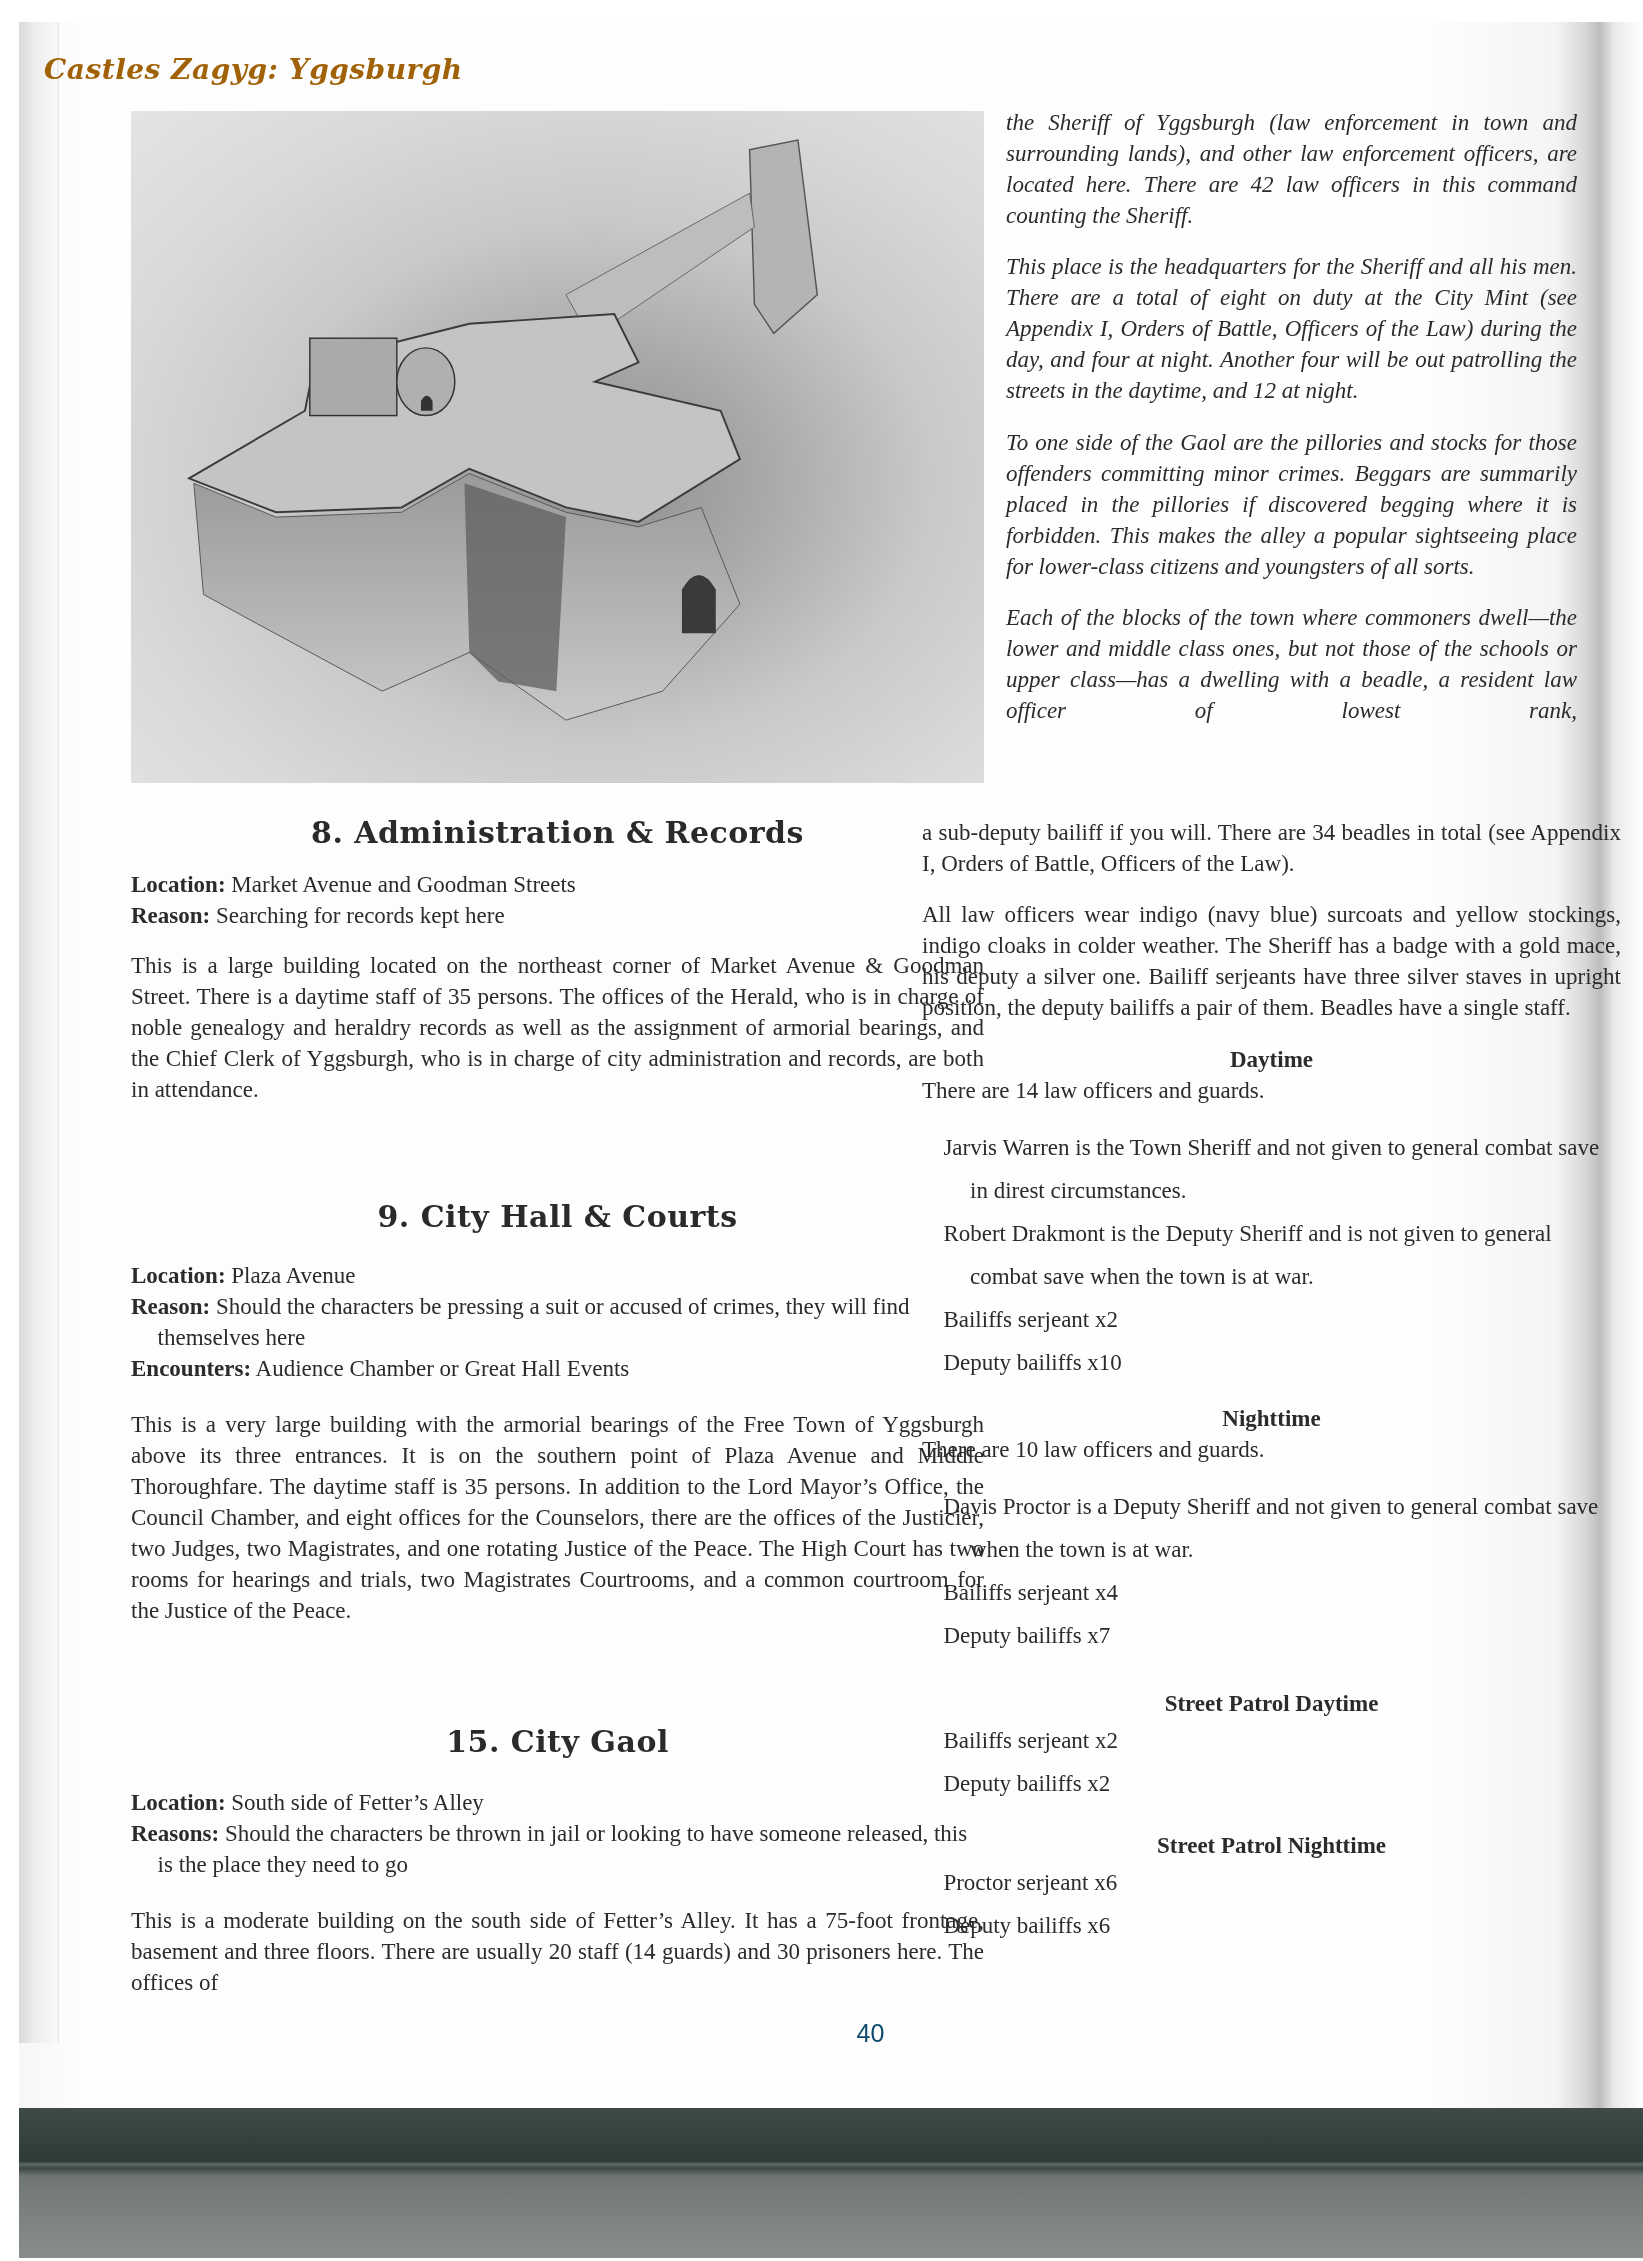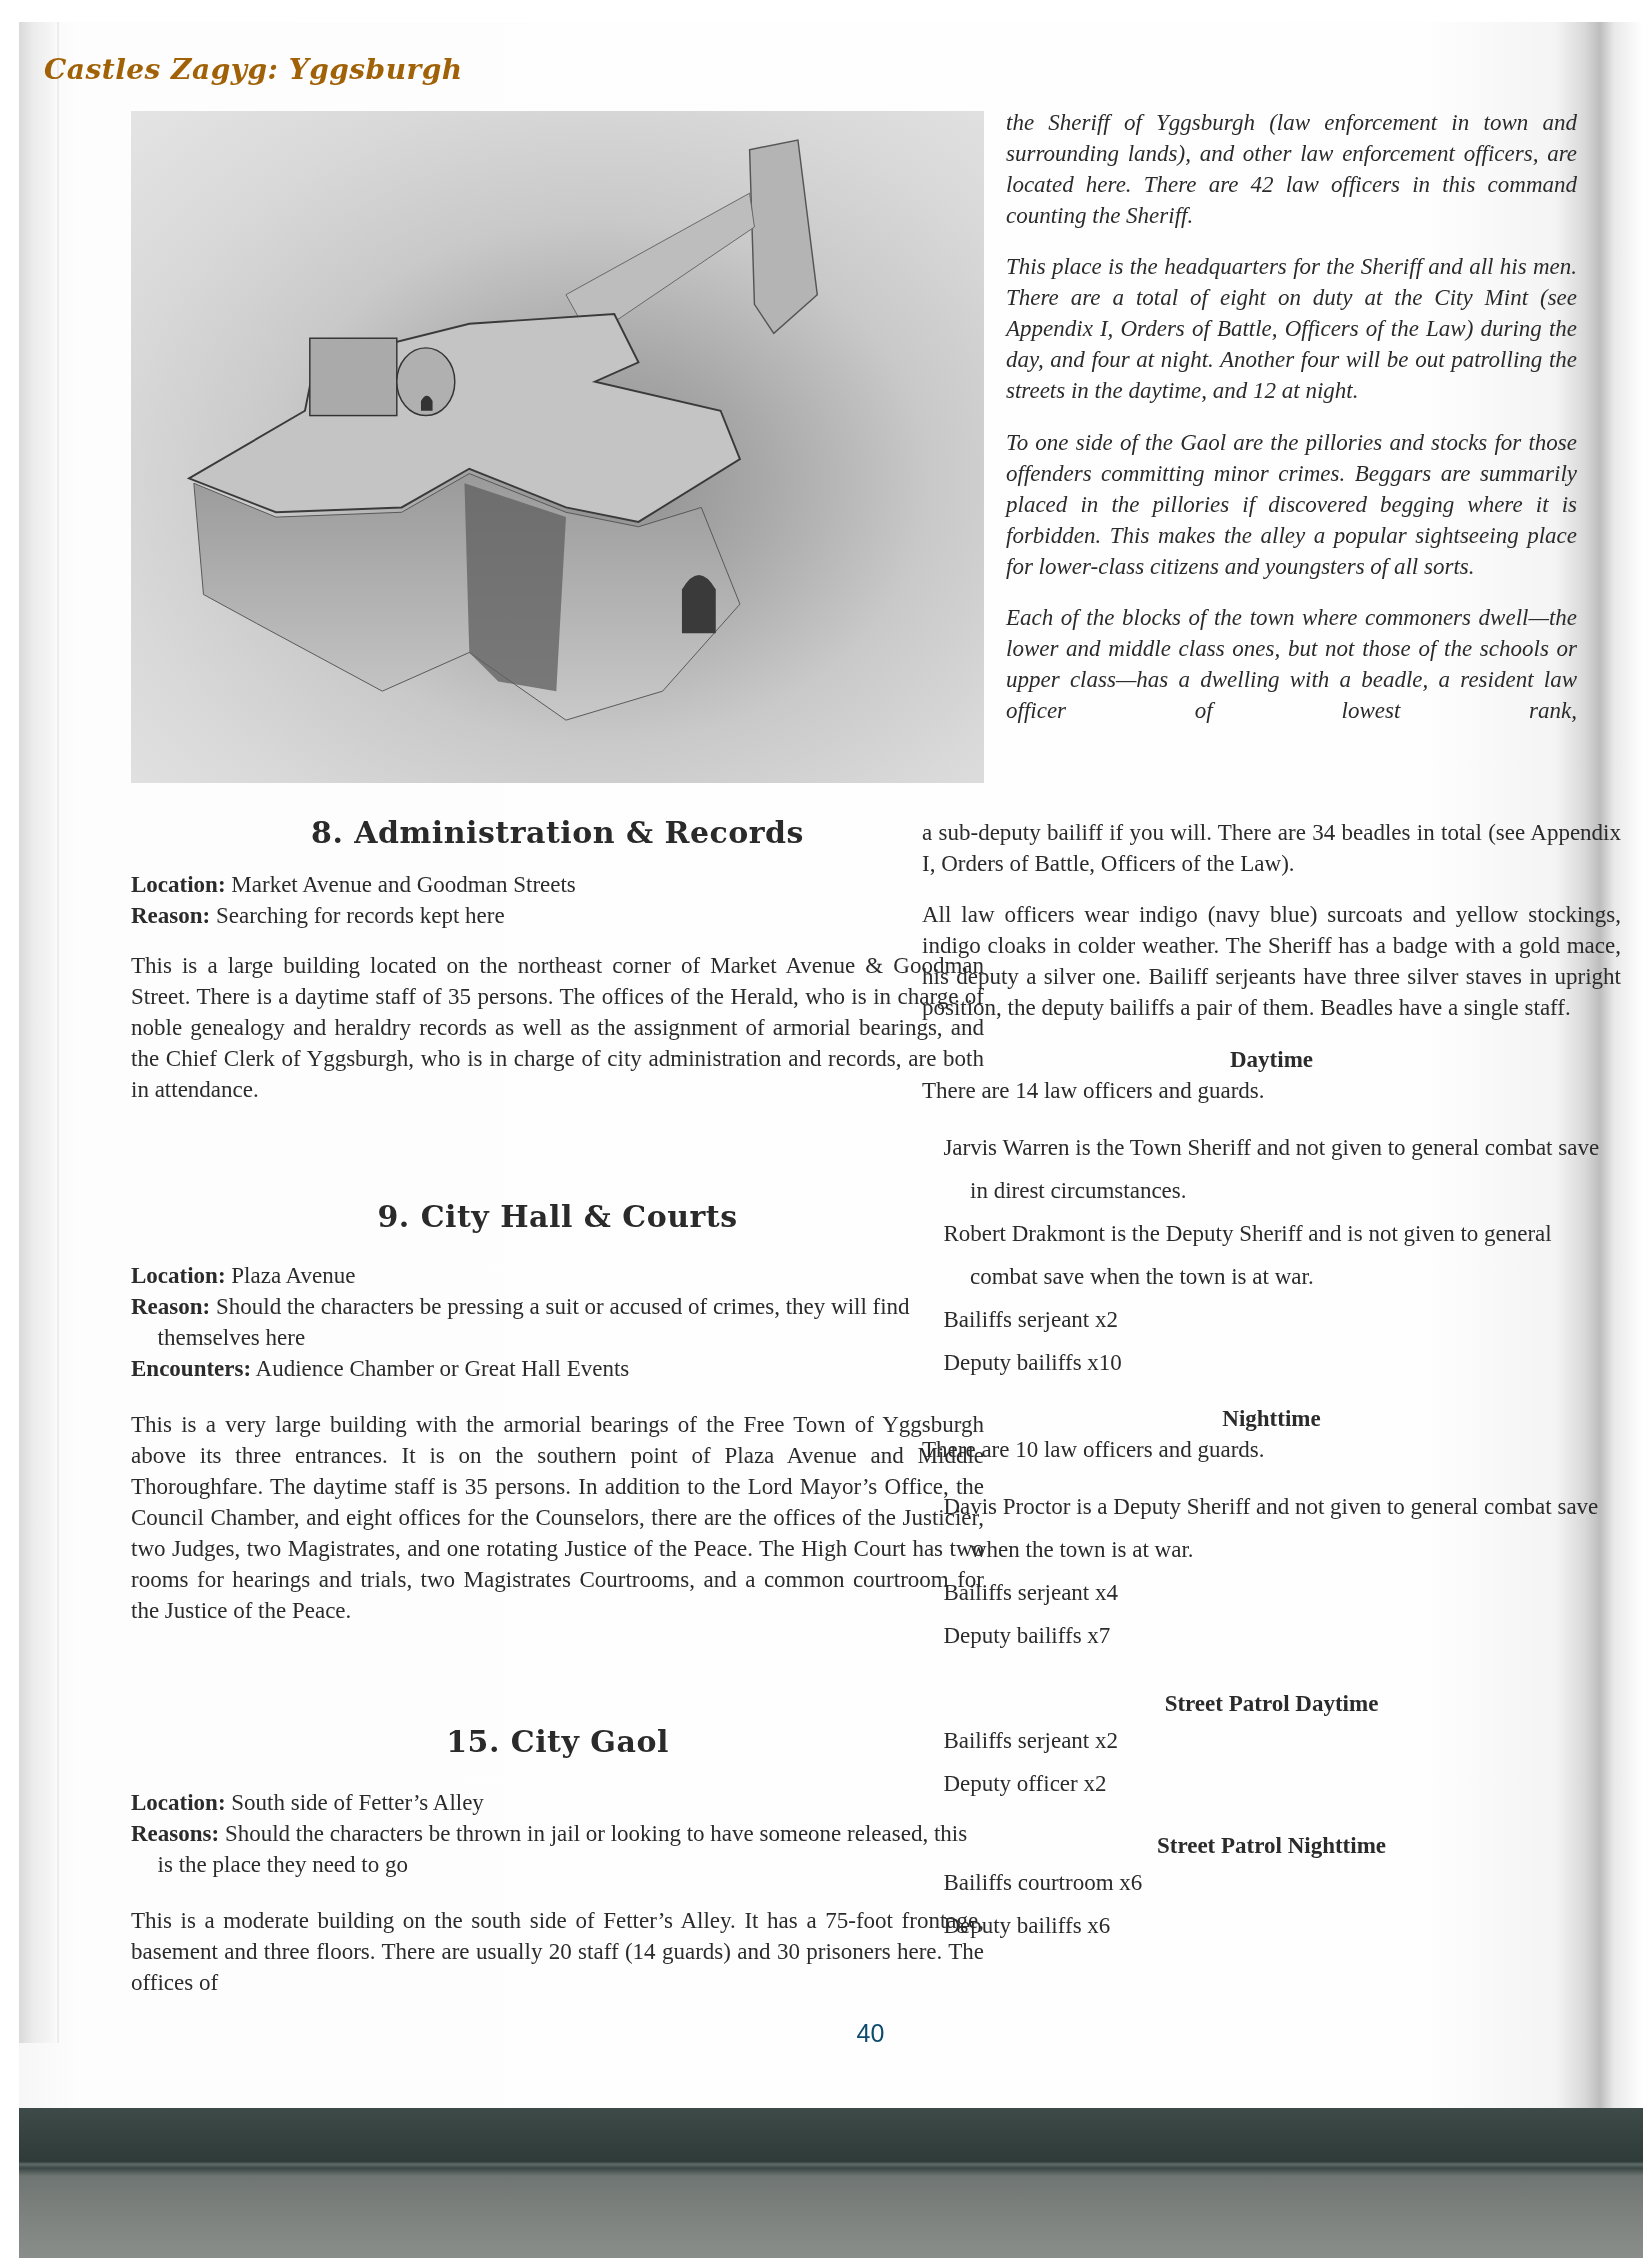--- a/index.html
+++ b/index.html
@@ -143,25 +143,25 @@
   <div class="sub-head">Nighttime</div>
   <div class="meta" style="padding-left:0;text-indent:0">There are 10 law officers and guards.</div>
   <div style="height:20.3px"></div>
   <div class="list-item">Davis Proctor is a Deputy Sheriff and not given to general combat save when the town is at war.</div>
   <div class="list-item">Bailiffs serjeant x4</div>
   <div class="list-item">Deputy bailiffs x7</div>
 
   <div style="height:31px"></div>
   <div class="sub-head">Street Patrol Daytime</div>
   <div class="list-item">Bailiffs serjeant x2</div>
-  <div class="list-item">Deputy officer x2</div>
+  <div class="list-item">Deputy bailiffs x2</div>
 
   <div style="height:25px"></div>
   <div class="sub-head">Street Patrol Nighttime</div>
-  <div class="list-item">Bailiffs courtroom x6</div>
+  <div class="list-item">Proctor serjeant x6</div>
   <div class="list-item">Deputy bailiffs x6</div>
 </div>
 
 <div class="page-number">40</div>
 
 <div class="bottom-band"></div>
 <div class="bottom-band2"></div>
 
 
 </body></html>

